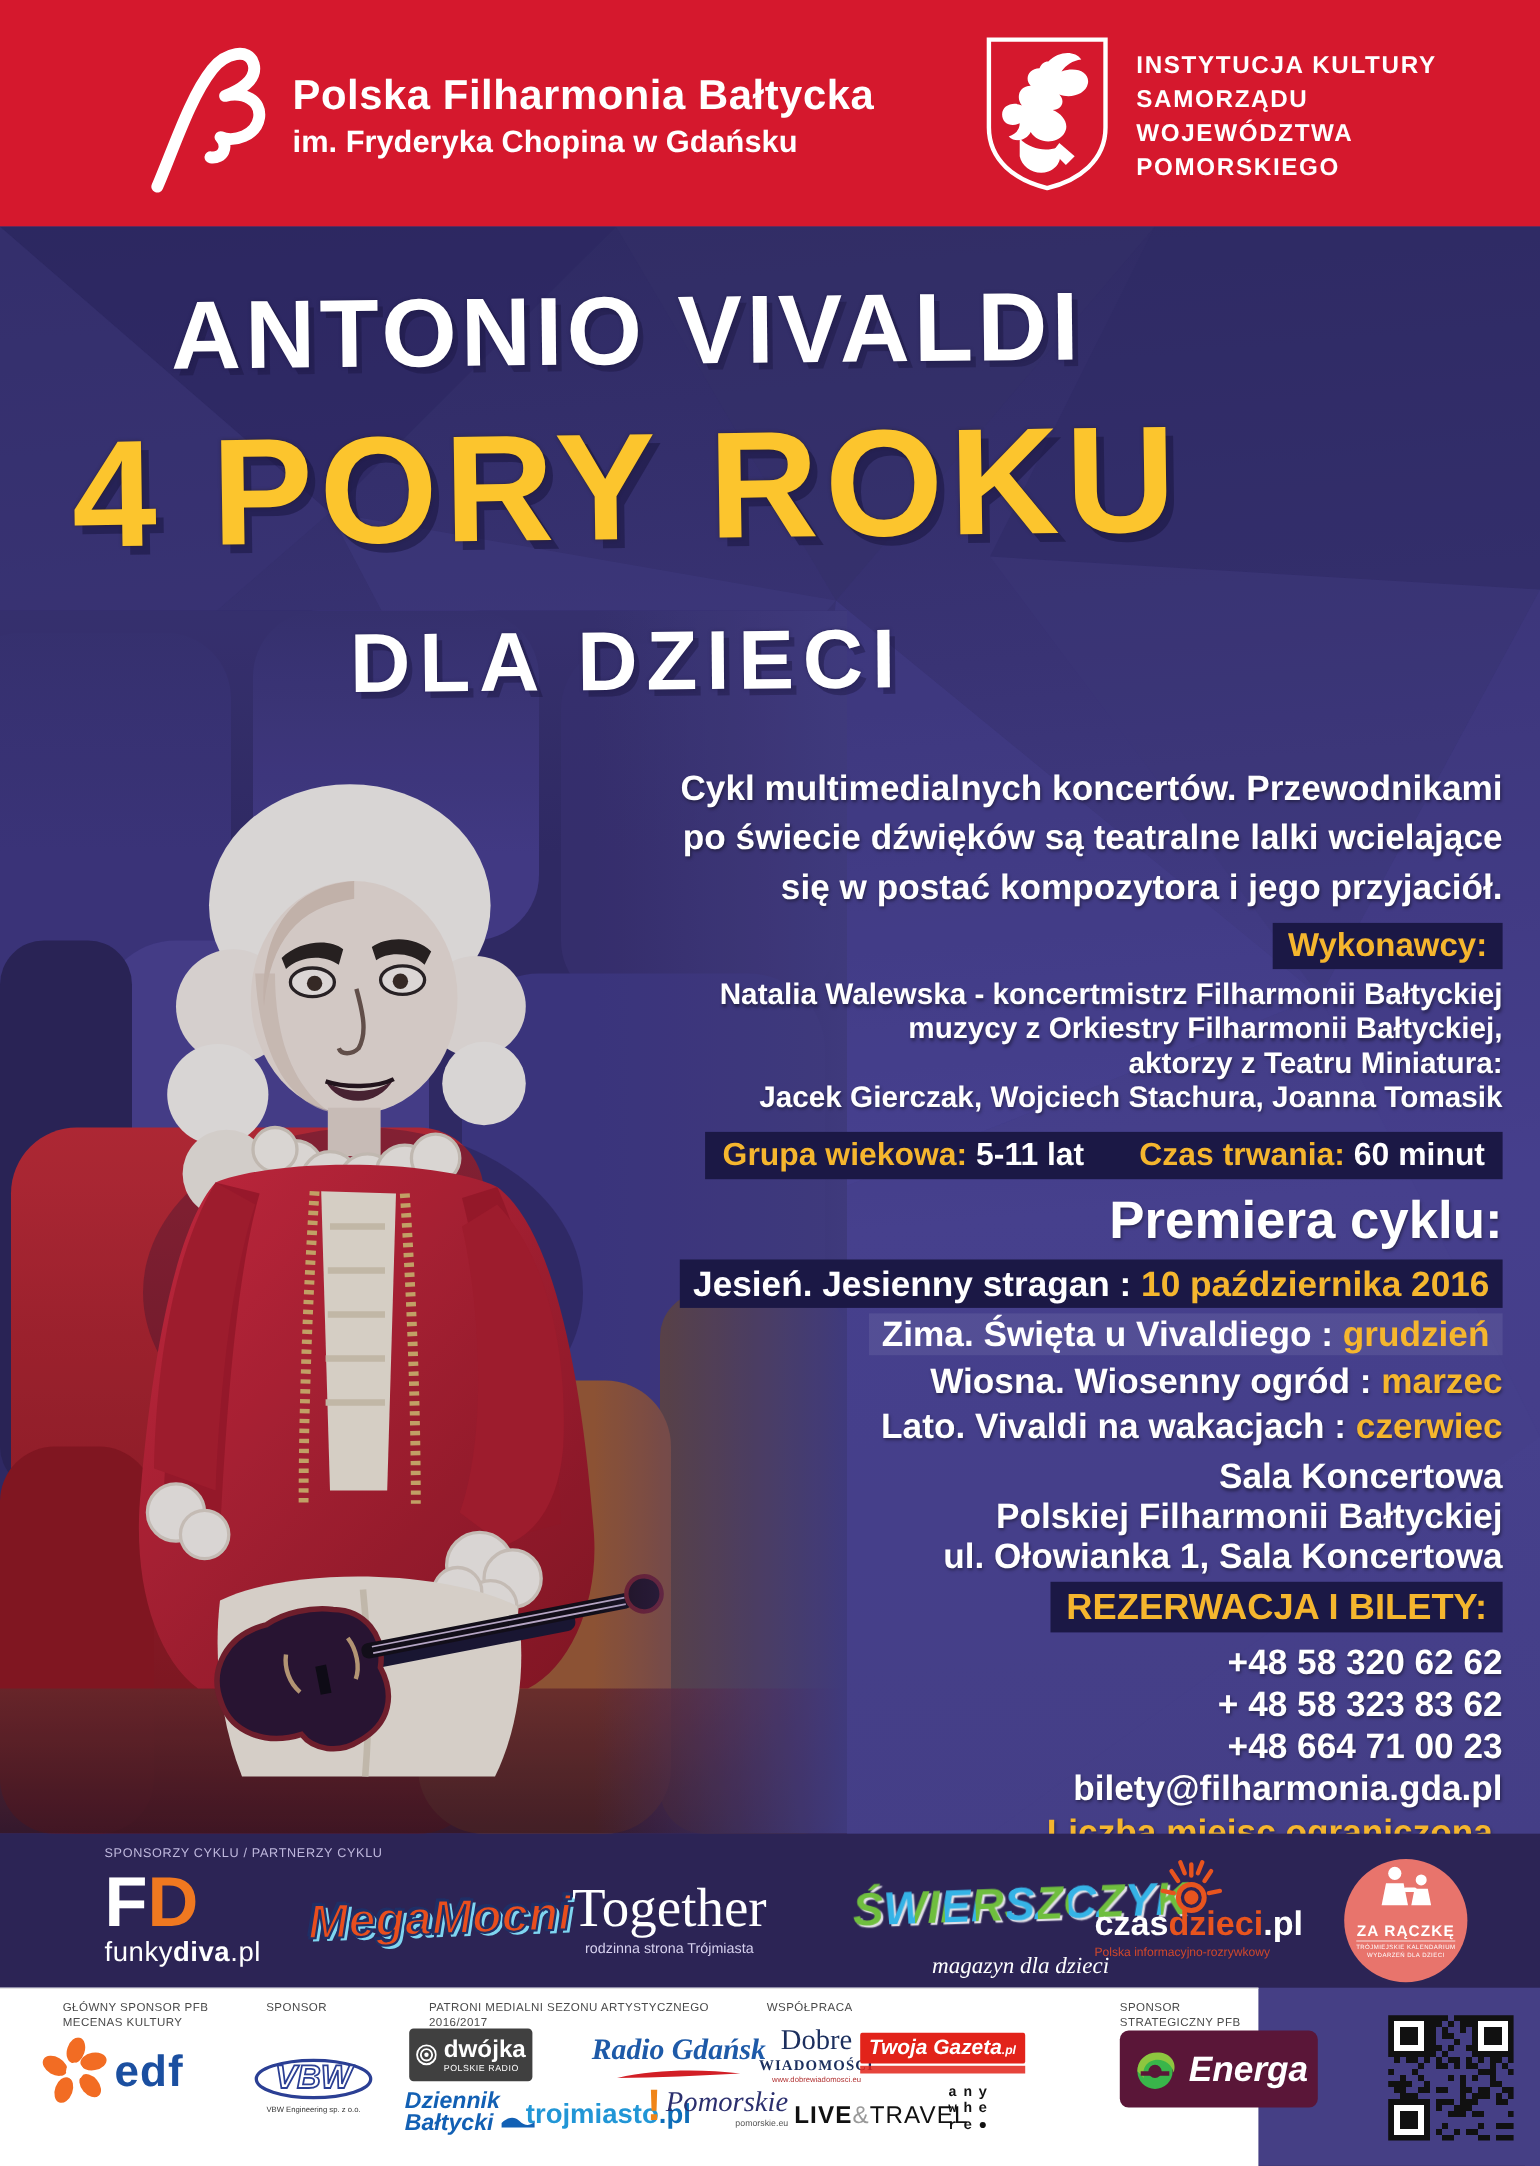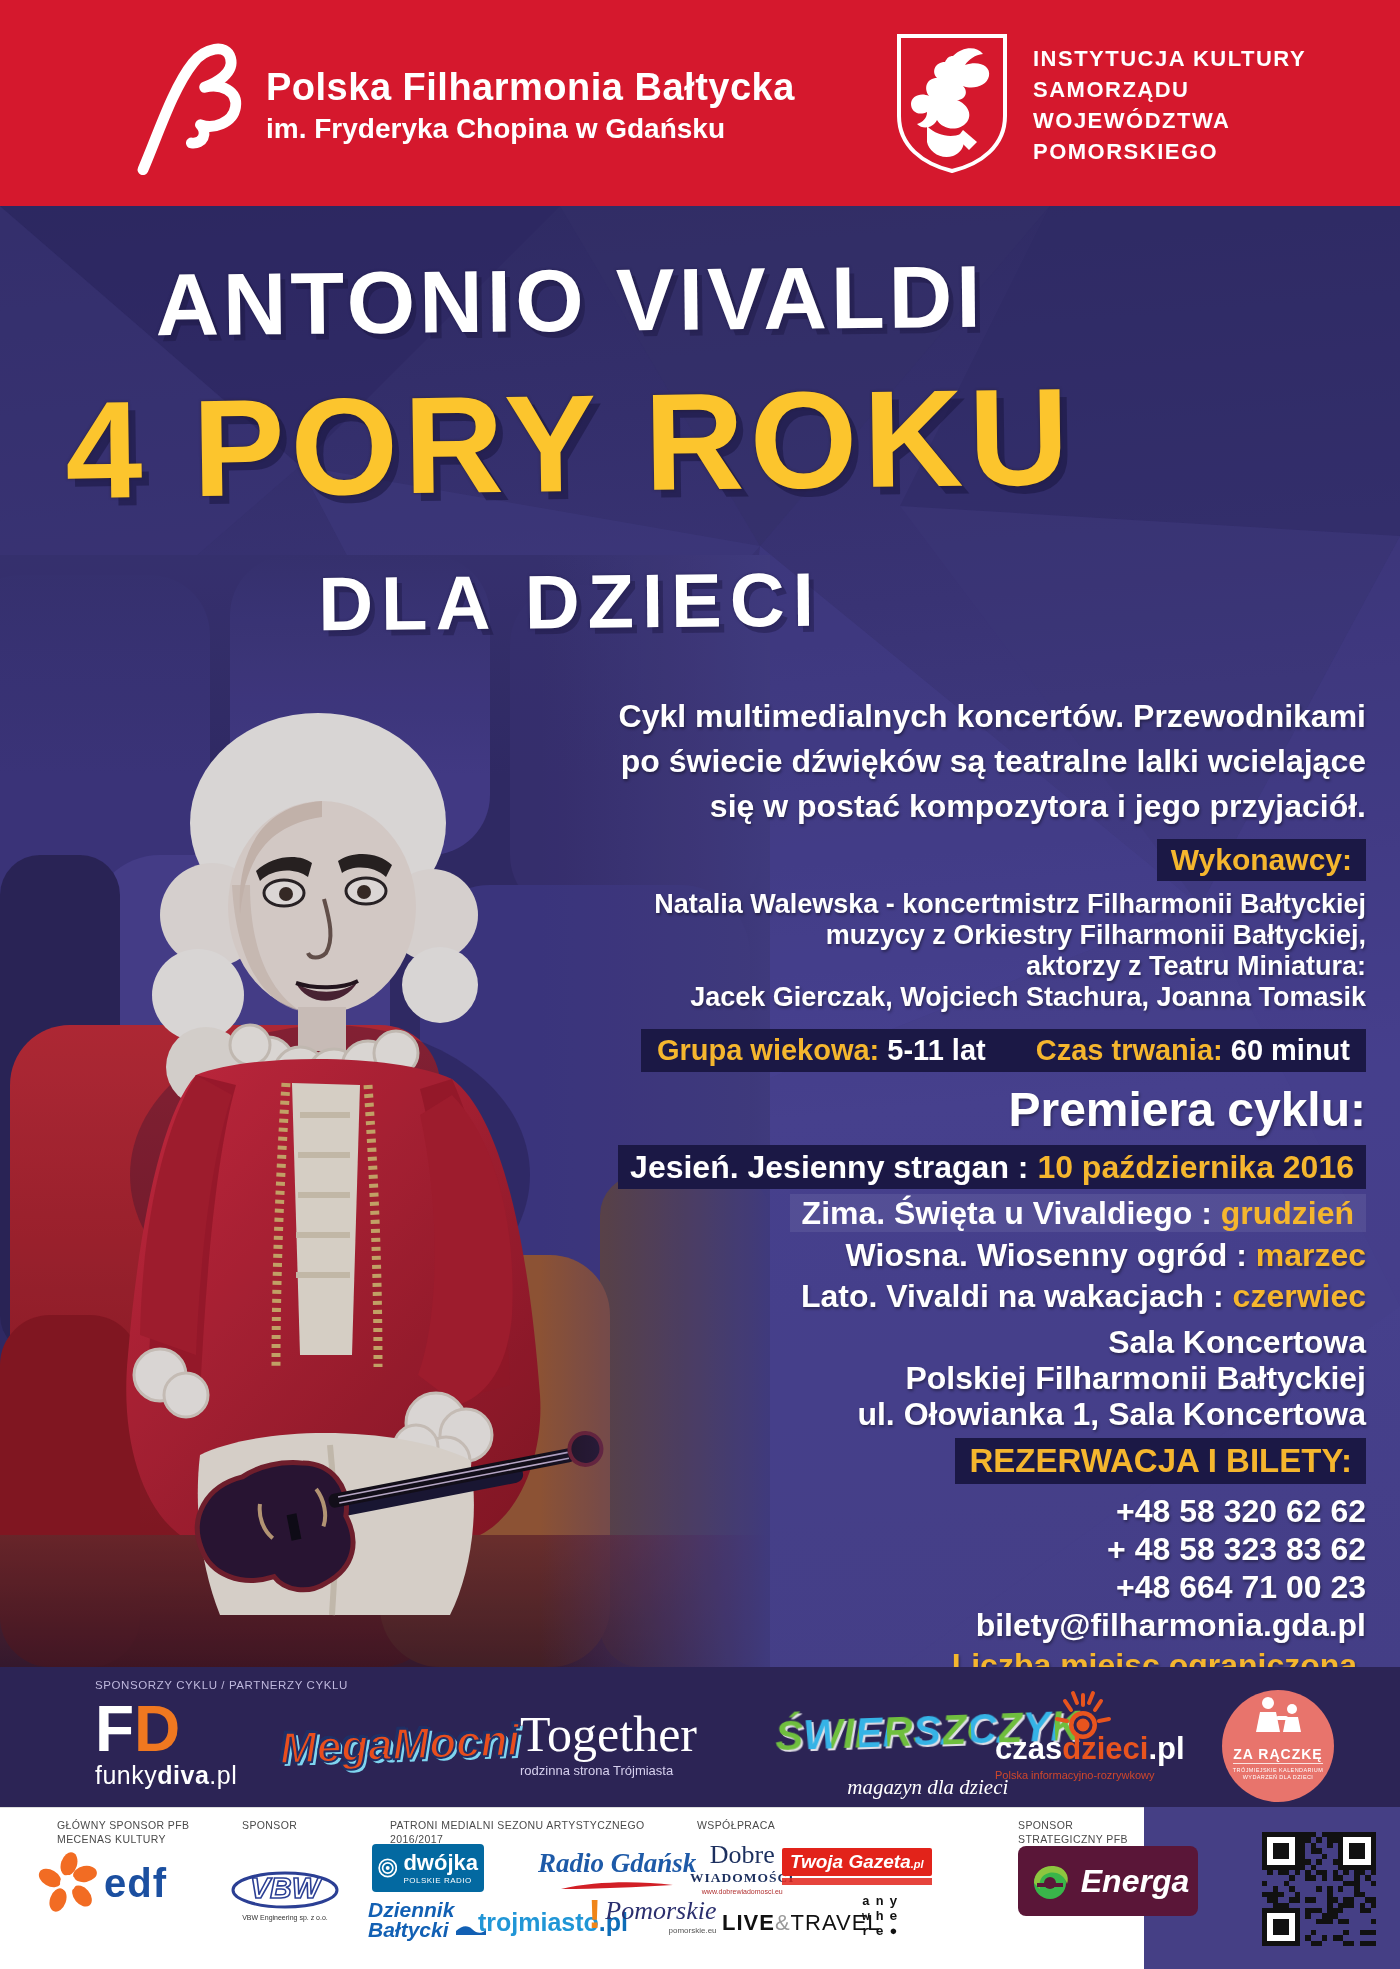--- a/index.html
+++ b/index.html
@@ -55,21 +55,21 @@
   .sponsor-band{position:absolute;top:1667px;left:0;width:1400px;height:140px;background:#2c2455;}
   .band-label{position:absolute;left:95px;top:12px;font-size:11.5px;color:#bfb8dd;letter-spacing:.6px;}
   .fd{position:absolute;left:95px;top:30px;line-height:1;}
   .fd-big{font-size:64px;font-weight:800;}
   .fd-f{color:#fff;}.fd-d{color:#f07820;}
   .fd-domain{color:#fff;font-size:25px;margin-top:2px;letter-spacing:.5px;}
   .fd-domain b{font-weight:bold;}
   .megamocni{position:absolute;left:280px;top:52px;font-size:44px;font-weight:800;font-style:italic;
              color:#e84e1e;-webkit-text-stroke:2px #1f2f66;
              text-shadow:3px 3px 0 #7fd5f0,-2px -2px 0 #1f2f66;transform:rotate(-2deg);}
-  .together{position:absolute;left:520px;top:38px;color:#fff;text-align:left;}
+  .together{position:absolute;left:520px;top:38px;color:#fff;text-align:center;}
   .together-name{font-family:"Liberation Serif",serif;font-size:50px;}
   .together-sub{font-size:13px;color:#d6d0ee;margin-top:0;}
   .swier{position:absolute;left:775px;top:40px;text-align:center;}
   .swier-name{font-size:42px;font-weight:800;font-style:italic;transform:rotate(-2deg);
       background-image:repeating-linear-gradient(90deg,#6fbe3e 0 28px,#35b3e6 28px 56px);
       -webkit-background-clip:text;background-clip:text;color:transparent;
       filter:drop-shadow(2px 2px 0 rgba(255,255,255,.85));}
   .swier-sub{font-family:"Liberation Serif",serif;font-style:italic;font-size:21px;color:#fff;margin-top:20px;}
   .czas{position:absolute;left:995px;top:34px;text-align:left;}
   .czas-line{font-size:31px;font-weight:800;margin-top:30px;}
@@ -83,21 +83,21 @@
   .zar-sub{font-size:5.5px;letter-spacing:.4px;line-height:7px;margin-top:3px;}
 
   
   .footer{position:absolute;top:1807px;left:0;width:1144px;height:162px;background:#fff;
           border-top:1px solid #ddd;color:#111;}
   .f-label{position:absolute;font-size:10.5px;color:#4a4a4a;letter-spacing:.4px;line-height:14px;}
   .edf{position:absolute;left:38px;top:44px;display:flex;align-items:center;}
   .edf-name{font-size:40px;font-weight:bold;color:#1b4fa0;margin-left:4px;letter-spacing:1px;}
   .vbw{position:absolute;left:230px;top:48px;text-align:center;}
   .vbw-sub{font-size:7px;color:#333;margin-top:-4px;}
-  .dwojka{position:absolute;left:372px;top:36px;width:112px;height:48px;background:#0369a1;
+  .dwojka{position:absolute;left:372px;top:36px;width:112px;height:48px;background:#404040;
           border-radius:4px;display:flex;align-items:center;padding:2px 6px;box-sizing:border-box;}
   .dwojka-text{color:#fff;margin-left:6px;line-height:1;}
   .dwojka-name{font-size:22px;font-weight:800;}
   .dwojka-sub{font-size:8px;letter-spacing:.5px;margin-top:3px;}
   .radiog{position:absolute;left:538px;top:40px;text-align:center;}
   .radiog-name{font-family:"Liberation Serif",serif;font-style:italic;font-weight:bold;
                font-size:27px;color:#1e5aa8;}
   .dziennik{position:absolute;left:368px;top:92px;color:#1260b4;font-weight:800;
             font-size:21px;line-height:20px;font-style:italic;}
   .troj{position:absolute;left:478px;top:100px;font-size:25px;font-weight:800;color:#2196d6;}

